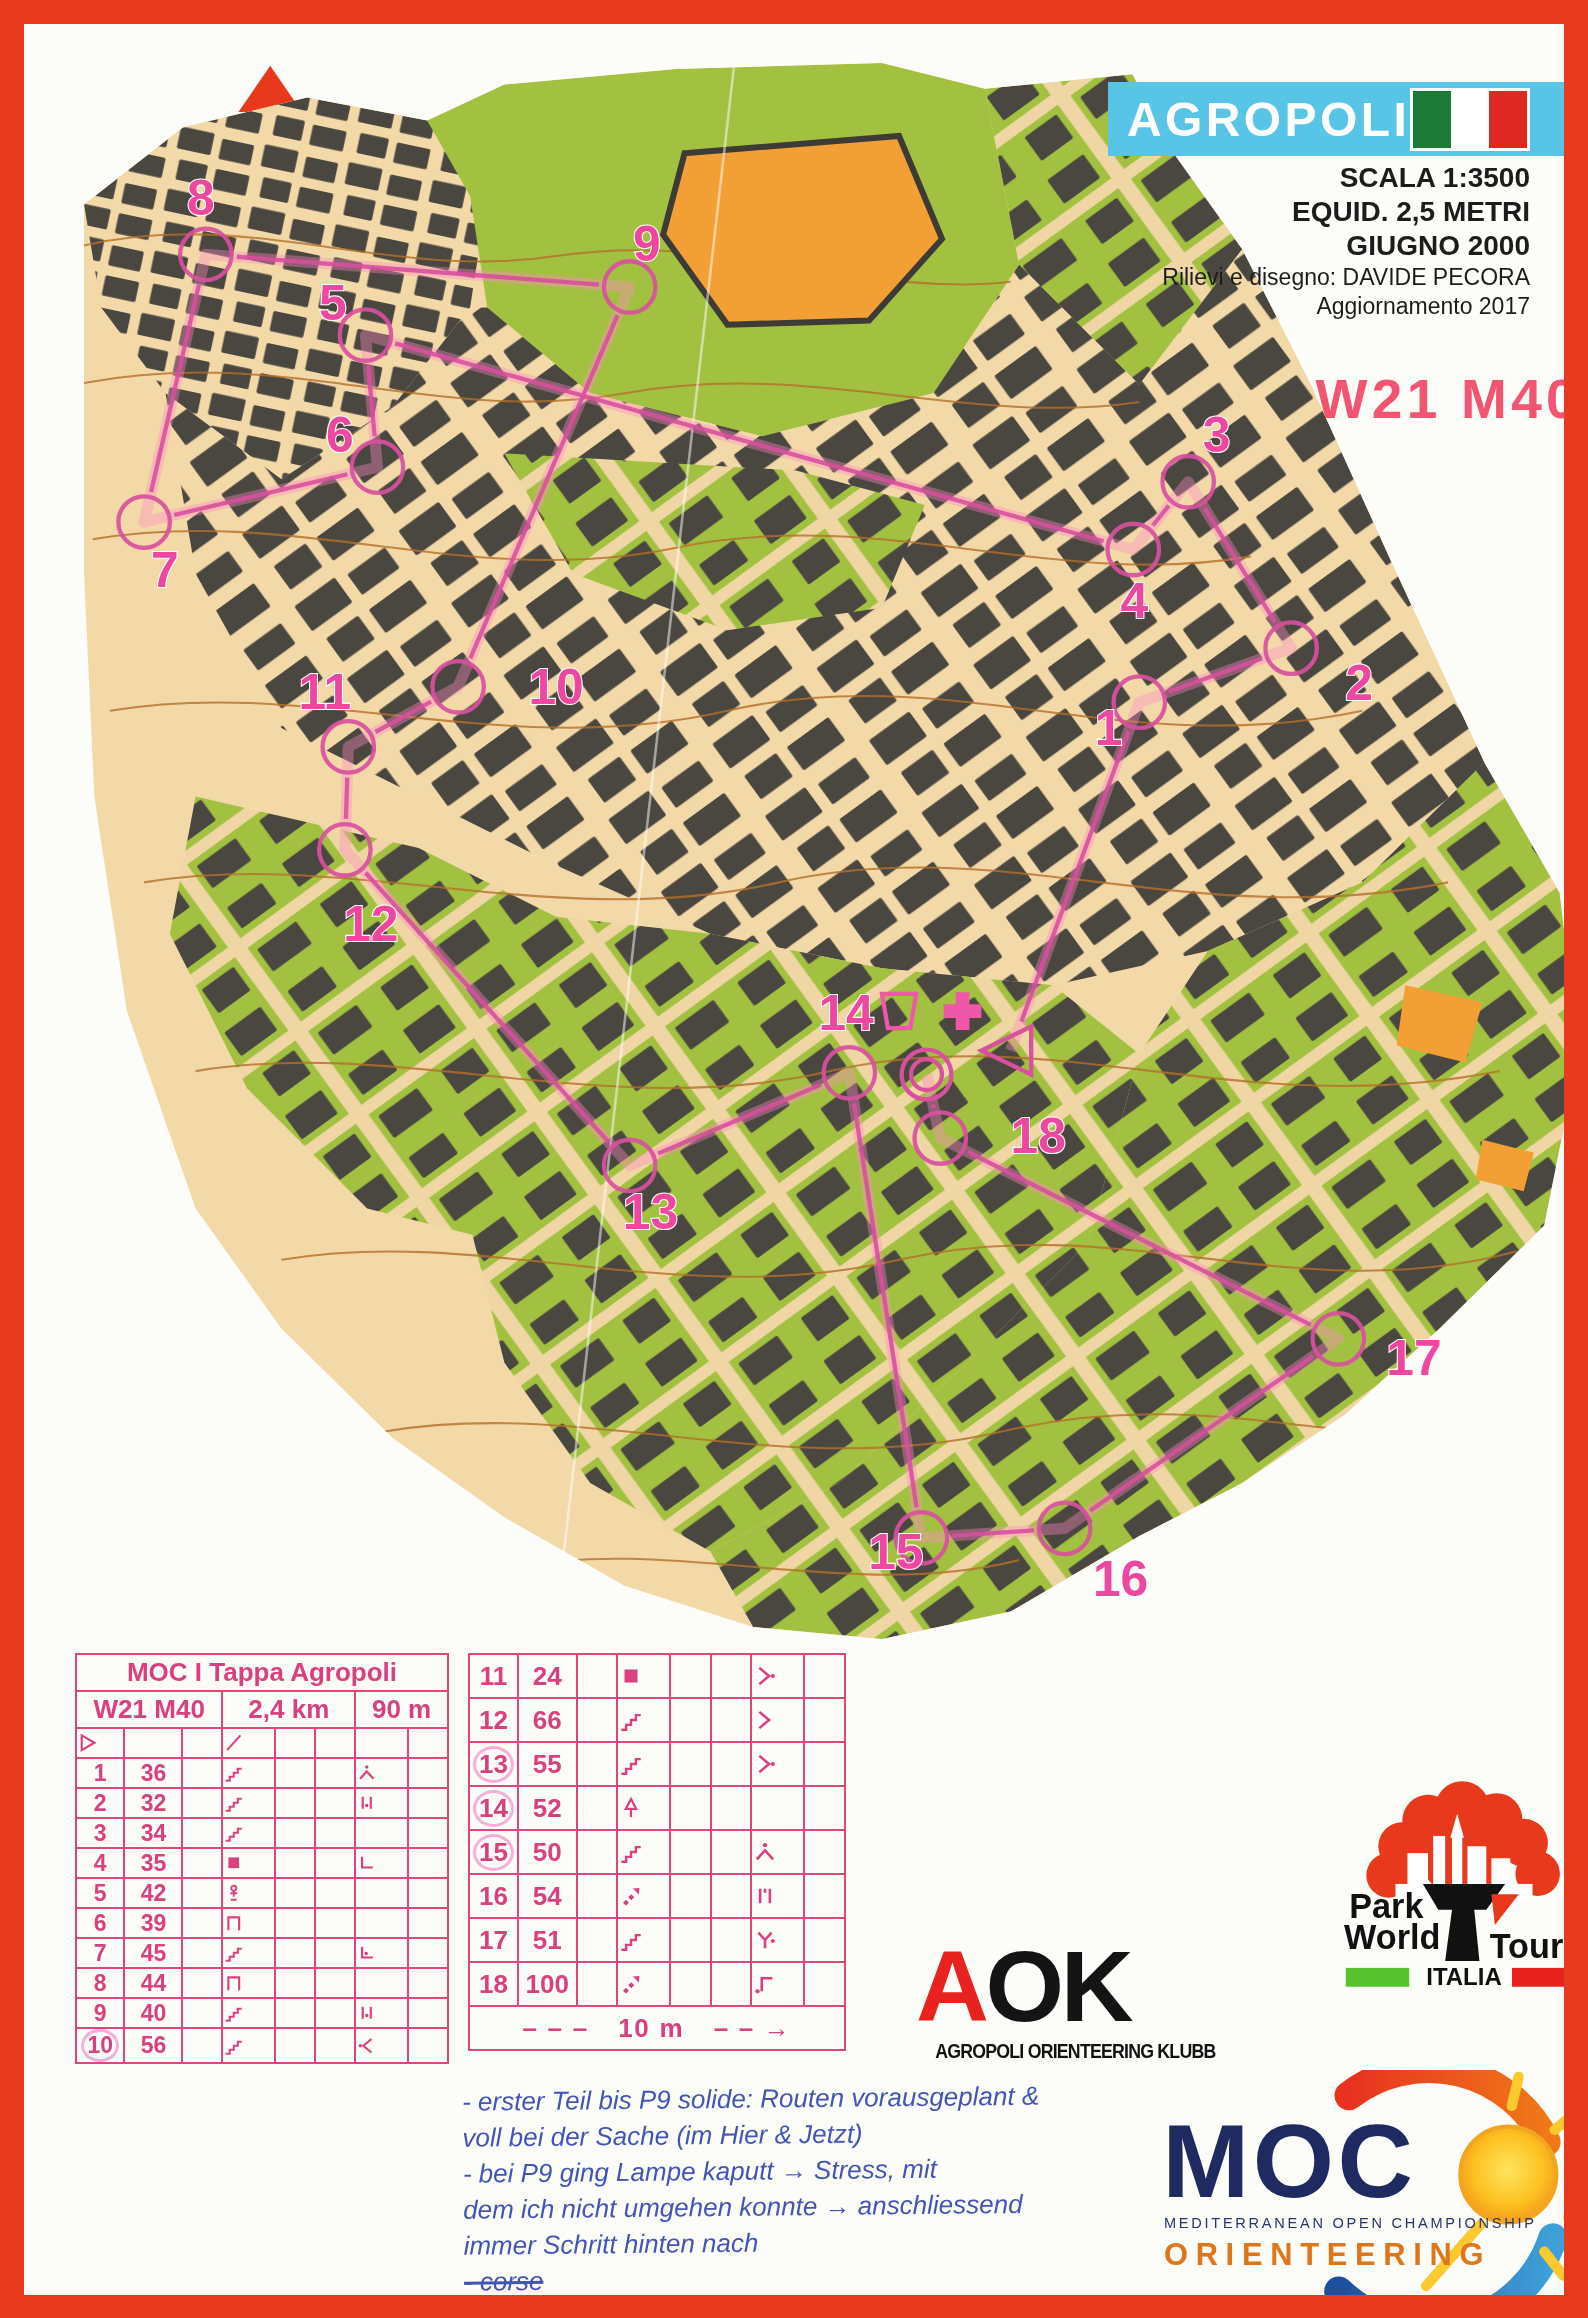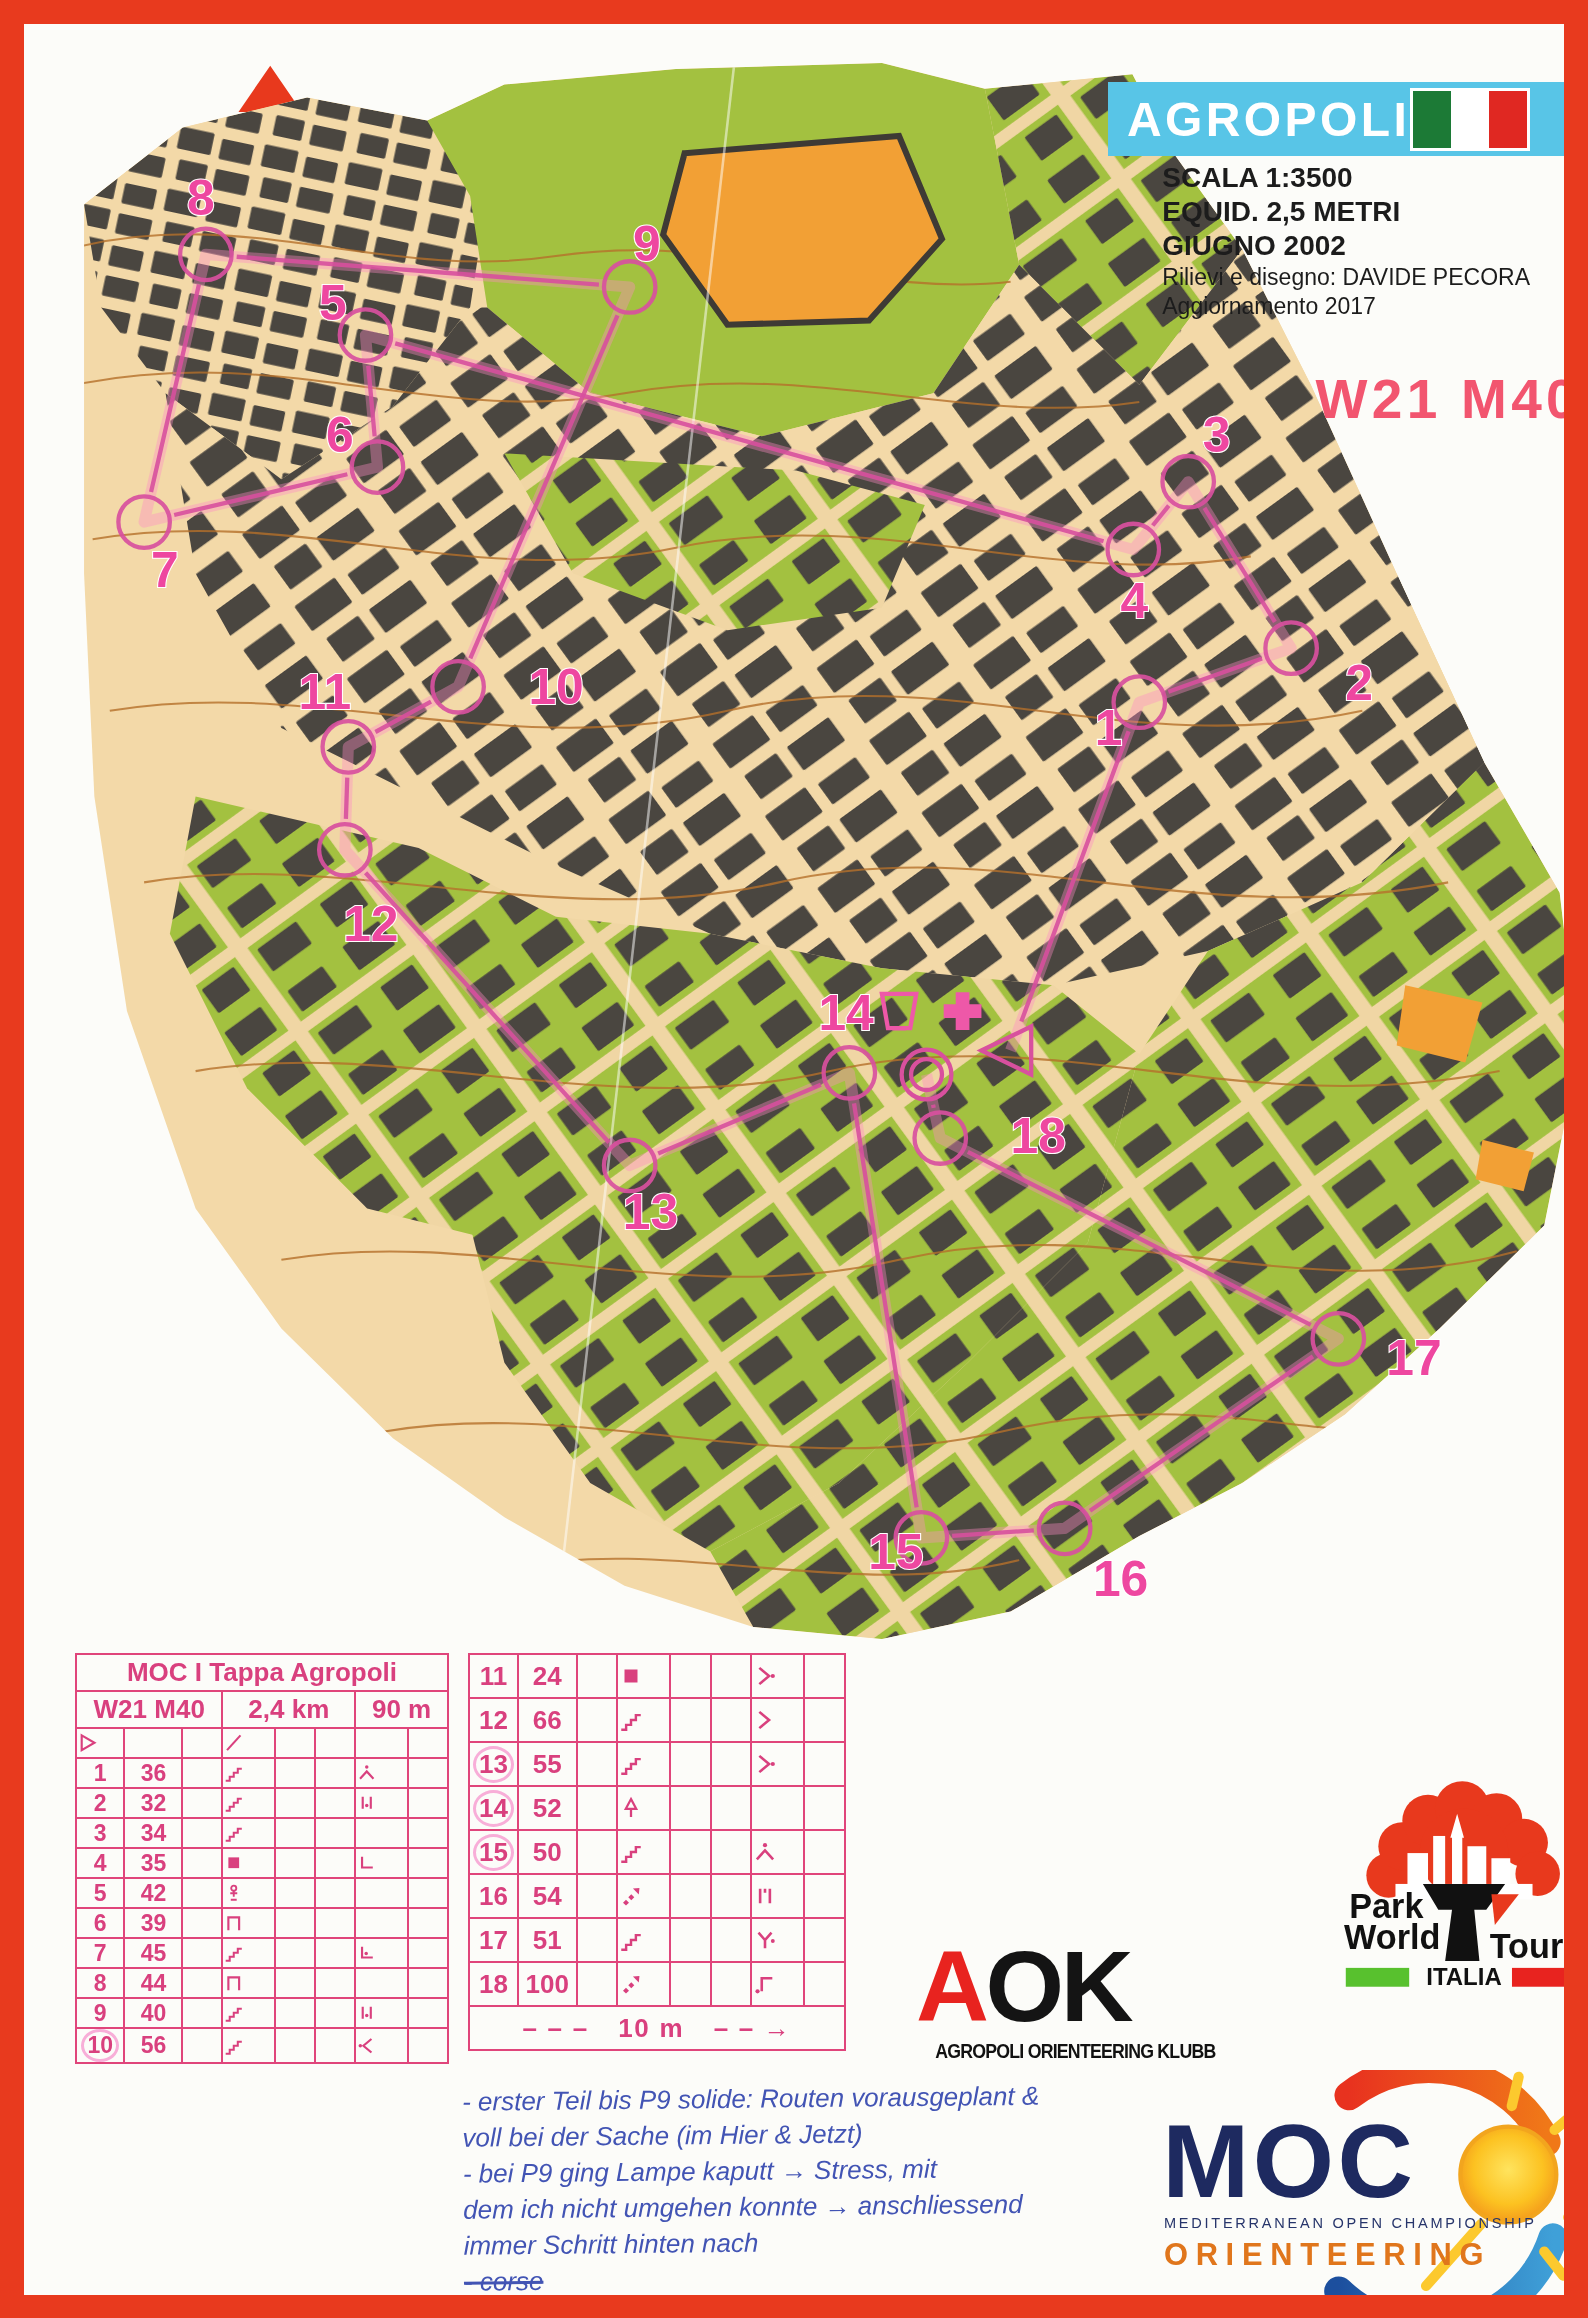--- a/index.html
+++ b/index.html
@@ -7,21 +7,21 @@
         background:#fcfcf9;border:24px solid #e83a1e;overflow:hidden;
         font-family:"Liberation Sans",sans-serif;}
   svg{display:block;}
   
   .banner{position:absolute;left:1084px;top:58px;width:474px;height:74px;
           background:#58c5e7;display:flex;align-items:center;justify-content:flex-start;}
   .banner .ttl{color:#fff;font-weight:bold;font-size:48px;letter-spacing:3.4px;padding-left:19px;}
   .flag{display:flex;height:57px;margin-right:8.6px;border:3.4px solid #fff;}
   .flag div{width:38px;height:57px;}
   .fl-g{background:#1c7a36;}.fl-w{background:#ffffff;}.fl-r{background:#e02822;}
-  .mapinfo{position:absolute;right:34px;top:137px;text-align:left;color:#1c1c1c;}
+  .mapinfo{position:absolute;right:34px;top:137px;text-align:right;color:#1c1c1c;}
   .mapinfo .b{font-weight:bold;font-size:28px;line-height:34px;}
   .mapinfo .n{font-size:23px;line-height:29px;}
   .courselbl{position:absolute;left:1214px;top:343px;width:343px;text-align:right;
              color:#f2556f;font-size:55px;font-weight:bold;letter-spacing:4.3px;}
   
   .sheet{position:absolute;left:51px;top:1629px;}
   table.ctl{border-collapse:collapse;table-layout:fixed;background:rgba(255,255,255,.0);}
   table.ctl td,table.ctl th{border:2.6px solid #e0457b;color:#d9407e;text-align:center;
       vertical-align:middle;padding:0;font-weight:bold;overflow:hidden;}
   #ctl-left{position:absolute;left:0;top:0;width:374px;padding-left:20px;}
@@ -205,21 +205,21 @@
     <span class="ttl">AGROPOLI</span>
     <span class="flag">
       <div class="fl-g"></div>
         <div class="fl-w"></div>
         <div class="fl-r"></div>
     </span>
   </div>
   <div class="mapinfo">
     <div class="b">SCALA  1:3500</div>
     <div class="b">EQUID. 2,5 METRI</div>
-    <div class="b">GIUGNO 2002</div>
+    <div class="b">GIUGNO 2000</div>
     <div class="n">Rilievi e disegno: DAVIDE PECORA</div>
     <div class="n">Aggiornamento 2017</div>
   </div>
   <div class="courselbl">W21 M40</div>
 
   <div class="sheet">
     <table class="ctl" id="ctl-left">
         <colgroup>
           <col style="width: 46px;">
           <col style="width: 55px;">

